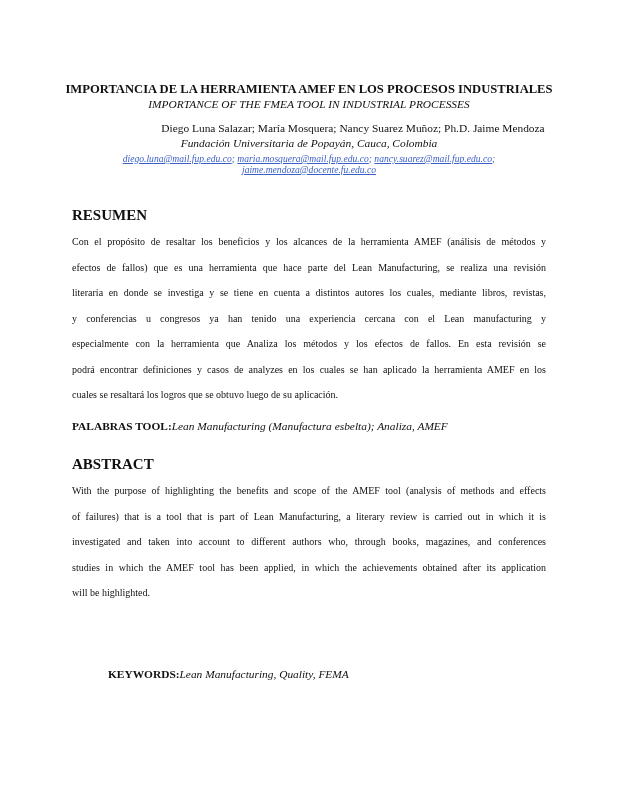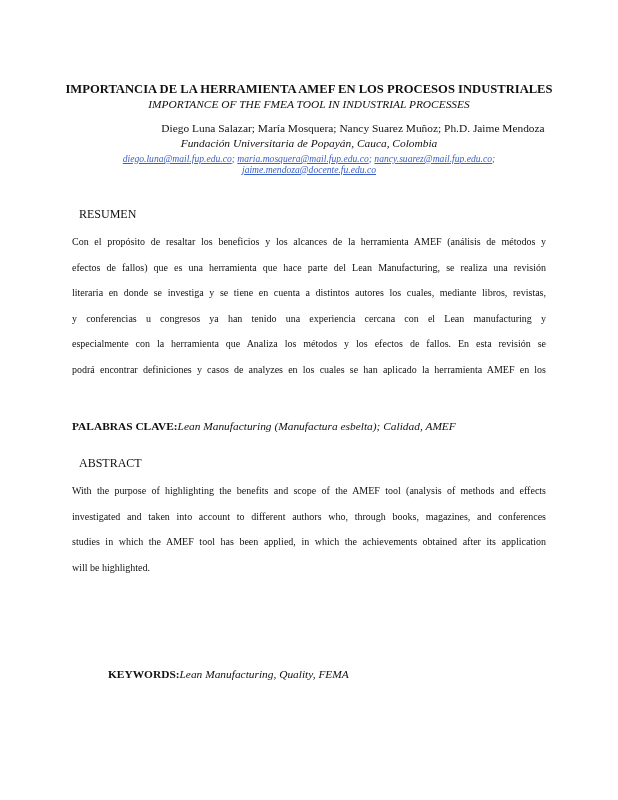--- a/index.html
+++ b/index.html
@@ -9,21 +9,21 @@
     .center { position: absolute; left: 0; width: 618px; text-align: center; white-space: nowrap; }
     .title { top: 82px; font-weight: bold; font-size: 12.6px; letter-spacing: 0; }
     .subtitle { top: 98px; font-style: italic; font-size: 11.4px; }
     .authors { top: 122px; font-size: 11.4px; margin-left: 44px; }
     .affil { top: 137px; font-style: italic; font-size: 11.4px; }
     .emails1 { top: 153px; font-style: italic; font-size: 9.6px; }
     .emails2 { top: 164px; font-style: italic; font-size: 9.6px; }
     a.email { color: #3a5fc8; text-decoration: underline; }
     .sep { color: #3a5fc8; }
     .block { position: absolute; left: 72px; width: 474px; }
-    .heading { font-weight: normal; font-size: 12px; margin-left: 7px; }
+    .heading { font-weight: bold; font-size: 15px; }
     .para { font-size: 10px; line-height: 25.5px; text-align: justify; }
     .para .line { display: block; text-align: justify; text-align-last: justify; height: 25.5px; white-space: nowrap; }
     .para .line.last { text-align-last: left; }
     .kw { font-size: 11.4px; white-space: nowrap; }
     .kw .lbl { font-weight: bold; }
     .kw .val { font-style: italic; }
   </style>
 </head>
 <body>
 
@@ -44,29 +44,31 @@
   </div>
 
   <div class="block heading" style="top:207px;">RESUMEN</div>
   <div class="block para" style="top:229px;">
     <span class="line">Con el propósito de resaltar los beneficios y los alcances de la herramienta AMEF (análisis de métodos y</span>
     <span class="line">efectos de fallos) que es una herramienta que hace parte del Lean Manufacturing, se realiza una revisión</span>
     <span class="line">literaria en donde se investiga y se tiene en cuenta a distintos autores los cuales, mediante libros, revistas,</span>
     <span class="line">y conferencias u congresos ya han tenido una experiencia cercana con el Lean manufacturing y</span>
     <span class="line">especialmente con la herramienta que Analiza los métodos y los efectos de fallos. En esta revisión se</span>
     <span class="line">podrá encontrar definiciones y casos de analyzes en los cuales se han aplicado la herramienta AMEF en los</span>
+    <span class="line last">cuales se resaltará los logros que se obtuvo luego de su aplicación.</span>
   </div>
 
   <div class="block kw" style="top:420px;">
-    <span class="lbl">PALABRAS CLAVE:</span><span class="val">Lean Manufacturing (Manufactura esbelta); Calidad, AMEF</span>
+    <span class="lbl">PALABRAS TOOL:</span><span class="val">Lean Manufacturing (Manufactura esbelta); Analiza, AMEF</span>
   </div>
 
   <div class="block heading" style="top:456px;">ABSTRACT</div>
   <div class="block para" style="top:478px;">
     <span class="line">With the purpose of highlighting the benefits and scope of the AMEF tool (analysis of methods and effects</span>
+    <span class="line">of failures) that is a tool that is part of Lean Manufacturing, a literary review is carried out in which it is</span>
     <span class="line">investigated and taken into account to different authors who, through books, magazines, and conferences</span>
     <span class="line">studies in which the AMEF tool has been applied, in which the achievements obtained after its application</span>
     <span class="line last">will be highlighted.</span>
   </div>
 
   <div class="block kw" style="top:668px;margin-left:36px;">
     <span class="lbl">KEYWORDS:</span><span class="val">Lean Manufacturing, Quality, FEMA</span>
   </div>
 
 </div>

